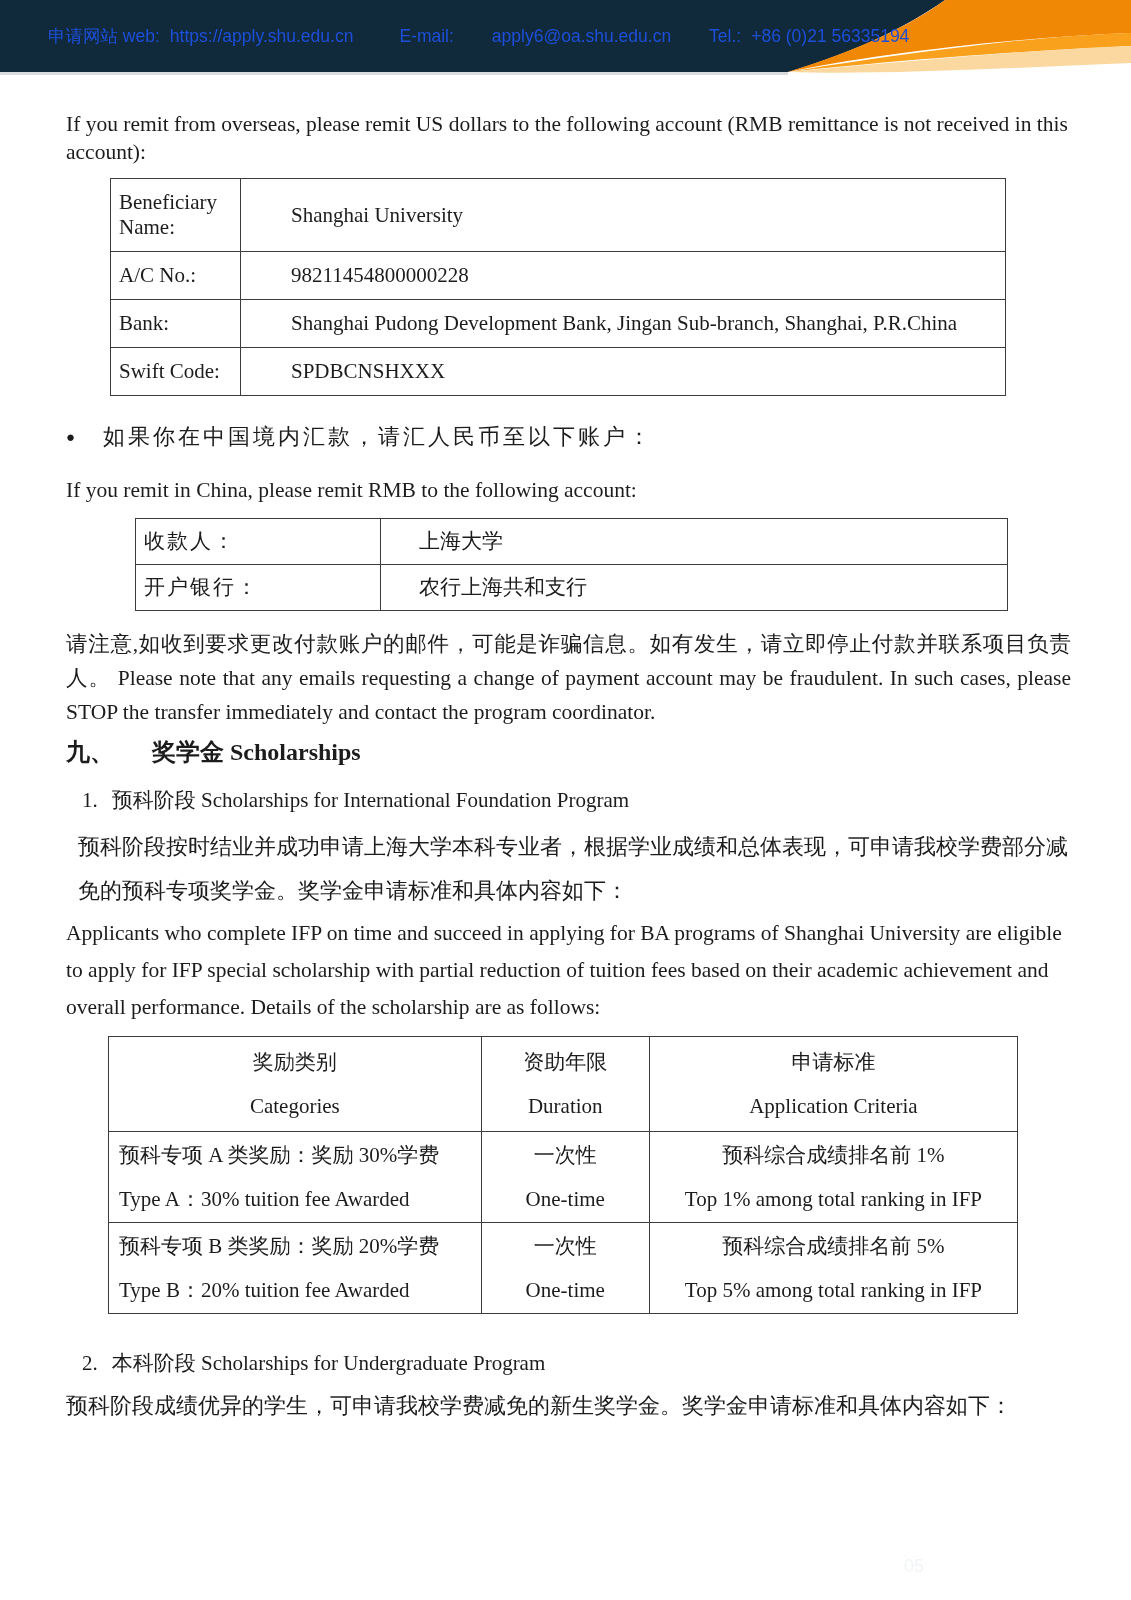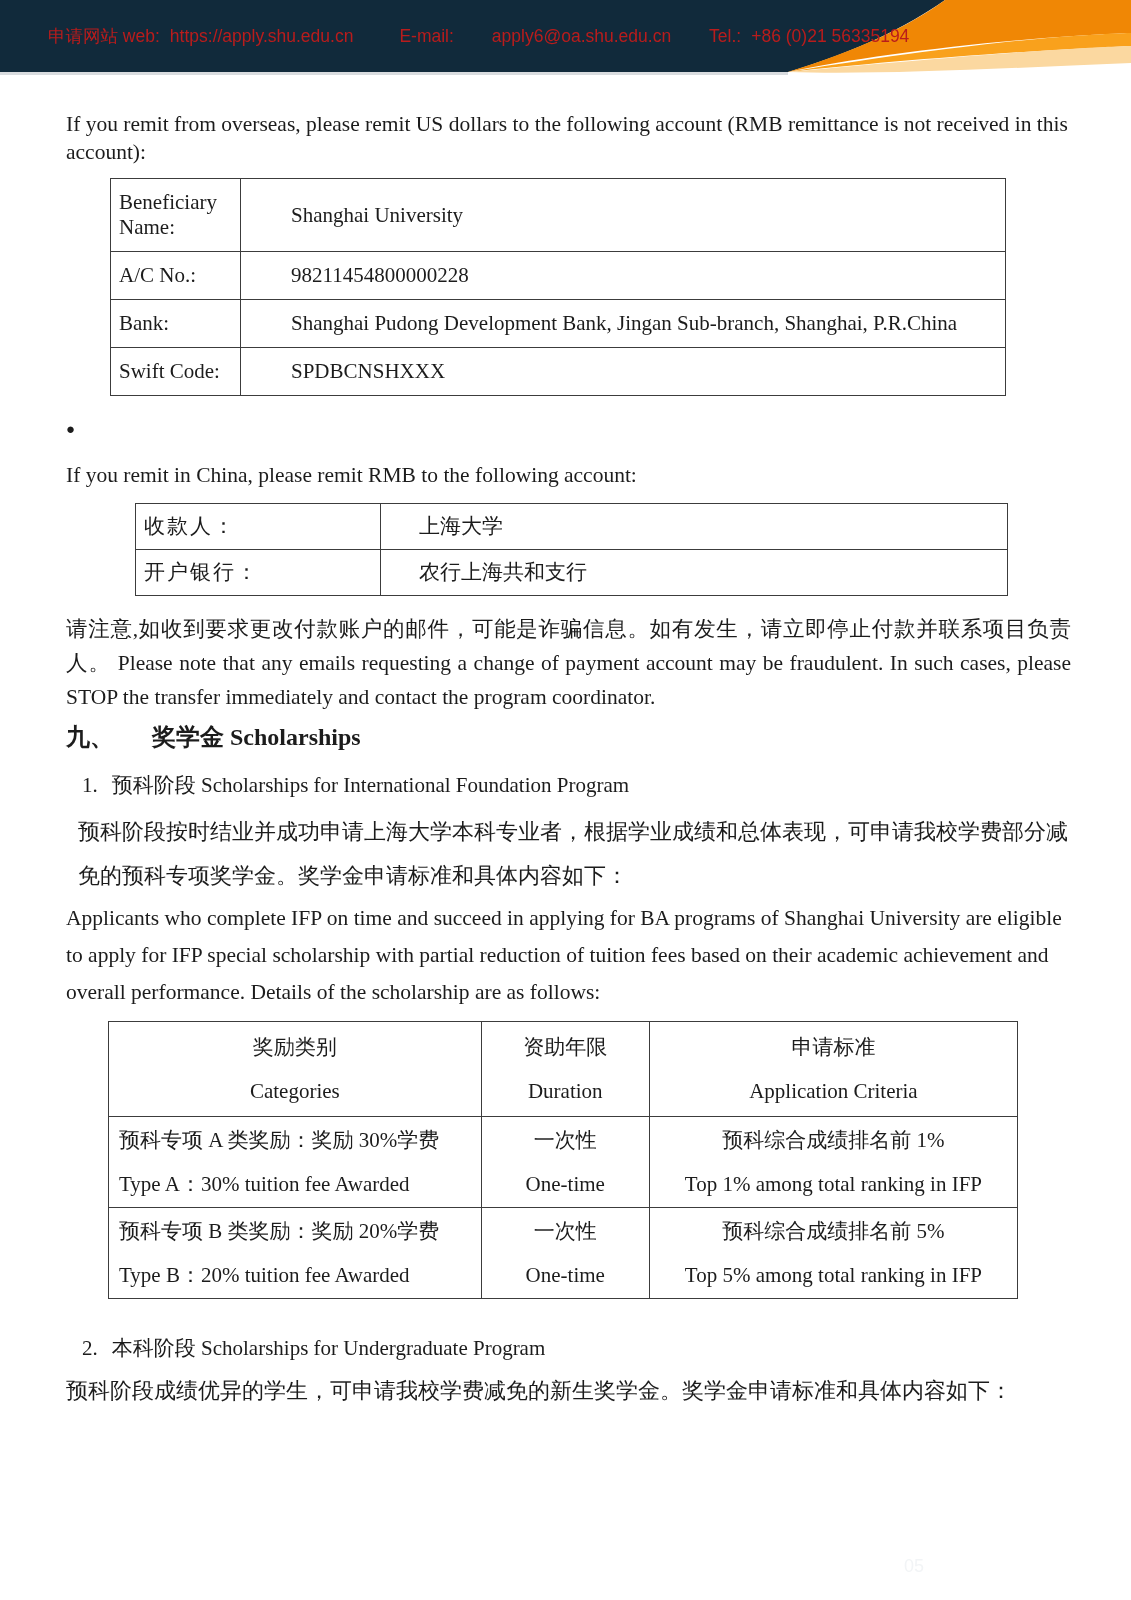--- a/index.html
+++ b/index.html
@@ -11,21 +11,21 @@
     color:#1c1c1c;
   }
 
   
   .header { position:absolute; top:0; left:0; width:1131px; height:170px; pointer-events:none; }
   .header svg { position:absolute; top:0; left:0; }
   .header-text {
     position:absolute; top:0; left:0; width:1131px; height:72px;
     display:flex; align-items:center; pointer-events:auto;
     font-family:"Liberation Sans","DejaVu Sans",sans-serif;
-    font-size:17.5px; color:#b91c1c; white-space:nowrap;
+    font-size:17.5px; color:#1d4ed8; white-space:nowrap;
   }
   .header-text .lbl { margin-right:10px; }
   .ht-web { margin-left:48px; }
   .ht-email { margin-left:46px; }
   .ht-tel { margin-left:38px; }
 
   
   .content { position:absolute; top:72px; left:0; width:1131px; padding:38px 60px 0 66px; }
 
   .para { font-size:21.5px; line-height:28px; }
@@ -131,20 +131,21 @@
         </tr>
         <tr>
           <td class="c-label">Swift Code:</td>
           <td class="c-value">SPDBCNSHXXX</td>
         </tr>
       </tbody>
     </table>
 
     <div class="bullet-line">
       <span class="bullet-dot">●</span>
+      <span class="bullet-cn">如果你在中国境内汇款，请汇人民币至以下账户：</span>
     </div>
 
     <p class="para" style="margin-top:24px">If you remit in China, please remit RMB to the following account:</p>
 
     <table class="t2">
       <tbody>
         <tr>
           <td class="c-label">收款人：</td>
           <td class="c-value">上海大学</td>
         </tr>

